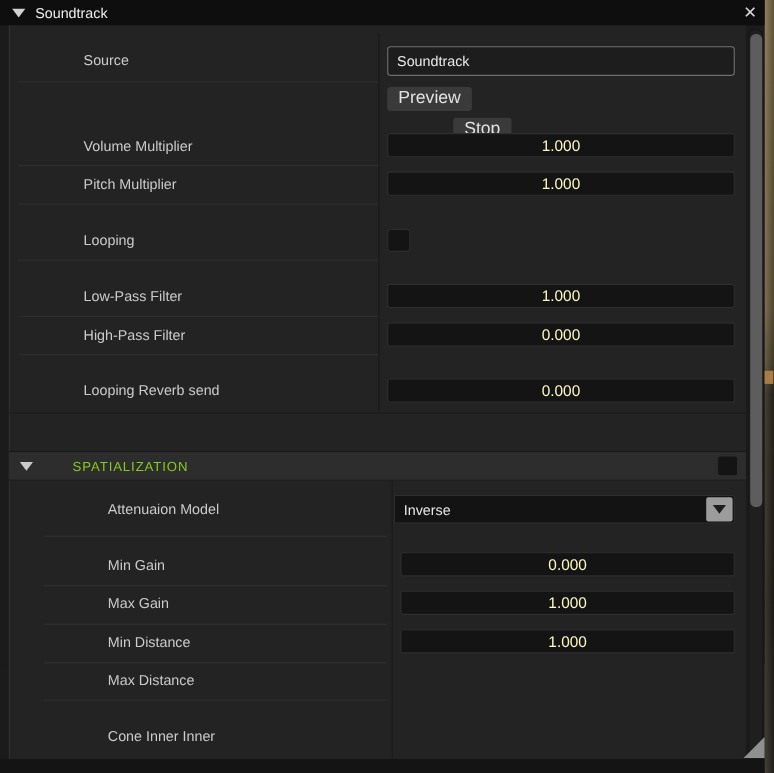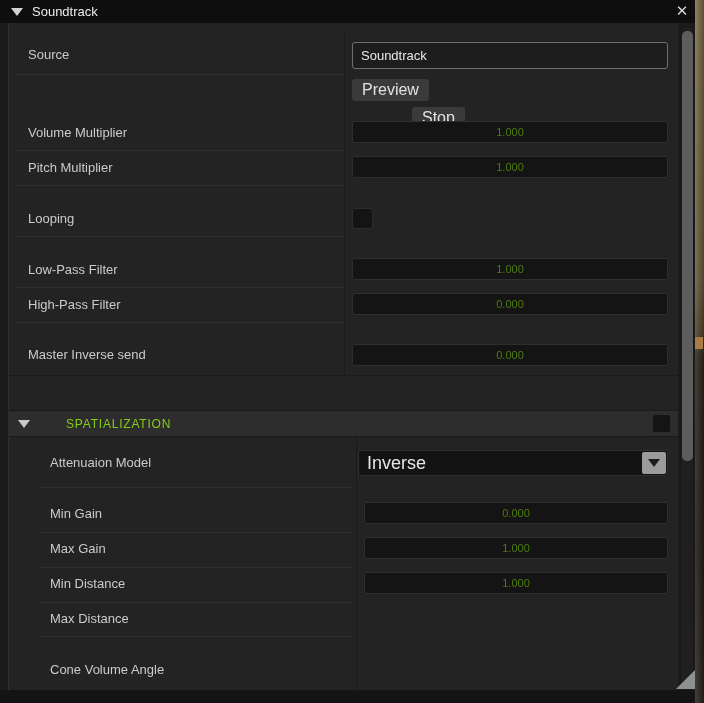--- a/index.html
+++ b/index.html
@@ -21,42 +21,42 @@
     border-left:6px solid transparent;border-right:6px solid transparent;border-top:8px solid #d2d2d2;}
   .title-text{margin-left:9px;font-size:13px;color:#ededed;}
   .close-btn{position:absolute;right:3px;top:1px;width:20px;height:20px;display:flex;
     align-items:center;justify-content:center;color:#d5d5d5;font-size:15px;cursor:default;}
 
   .content{position:absolute;left:8px;top:23px;width:670px;height:667px;background:#232323;
     border-left:1px solid #313131;}
   .bottom-frame{position:absolute;left:0;top:690px;width:695px;height:13px;background:#141414;}
 
   
-  .lbl{position:absolute;height:18px;line-height:18px;font-size:13px;color:#cbcbcb;white-space:nowrap;}
+  .lbl{position:absolute;height:18px;line-height:18px;font-size:13px;color:#cbcbcb;white-space:nowrap;margin-left:48px;}
   .sep{position:absolute;height:1px;background:#343434;opacity:0.75;}
   .vdiv{position:absolute;width:1px;background:#1a1a1a;}
   .hline{position:absolute;height:1px;background:#1b1b1b;}
 
   .numfield{position:absolute;height:22px;background:#141414;border:1px solid #2e2e2e;border-radius:2px;
-    color:#4d7c0f;font-size:11px;display:flex;align-items:center;justify-content:center;}
+    color:#fef9c3;font-size:14px;display:flex;align-items:center;justify-content:center;}
   .textinput{position:absolute;height:27px;background:#1d1d1d;border:1px solid #6f6f6f;border-radius:3px;
     color:#e8e8e8;font-size:13px;padding:0 8px;outline:none;}
   .btn{position:absolute;height:22px;background:#3a3a3a;border:none;border-radius:3px;
     color:#e2e2e2;font-size:16px;padding:0 10px;line-height:22px;}
   .checkbox{position:absolute;background:#141414;border:1px solid #2c2c2c;border-radius:3px;}
 
   .sec-header{position:absolute;left:8px;top:410px;width:670px;height:27px;background:#2d2d2d;
     border-top:1px solid #1a1a1a;border-bottom:1px solid #1c1c1c;display:flex;align-items:center;}
   .sec-tri{width:0;height:0;margin-left:10px;
     border-left:6px solid transparent;border-right:6px solid transparent;border-top:8px solid #c9c9c9;}
   .sec-title{margin-left:36px;font-size:12px;letter-spacing:0.8px;color:#84cc16;}
 
   .dropdown{position:absolute;left:358px;top:450px;width:310px;height:26px;background:#131313;
     border:1px solid #2e2e2e;border-radius:2px;display:flex;align-items:center;}
-  .dd-text{margin-left:8px;font-size:18px;color:#e6e6e6;}
+  .dd-text{margin-left:8px;font-size:13px;color:#e6e6e6;}
   .dd-btn{position:absolute;right:1px;top:1px;width:24px;height:22px;background:#9c9c9c;border-radius:2px;
     display:flex;align-items:center;justify-content:center;}
   .dd-arrow{width:0;height:0;border-left:6px solid transparent;border-right:6px solid transparent;
     border-top:8px solid #1d1d1d;}
 
   .scroll-track{position:absolute;left:680px;top:26px;width:14px;height:662px;background:#1f1f1f;
     border:1px solid #171717;border-radius:7px;}
   .scroll-thumb{position:absolute;left:682px;top:31px;width:11px;height:430px;background:#5d5d5d;border-radius:5px;}
 
   .resize-grip{position:absolute;left:676px;top:670px;width:0;height:0;
@@ -103,21 +103,21 @@
     <div class="sep" style="left:16px;top:236px;width:328px;"></div>
 
     <span class="lbl" style="left:28px;top:261px;">Low-Pass Filter</span>
     <div class="numfield" style="left:352px;top:258px;width:316px;">1.000</div>
     <div class="sep" style="left:16px;top:287px;width:328px;"></div>
 
     <span class="lbl" style="left:28px;top:296px;">High-Pass Filter</span>
     <div class="numfield" style="left:352px;top:293px;width:316px;">0.000</div>
     <div class="sep" style="left:16px;top:322px;width:328px;"></div>
 
-    <span class="lbl" style="left:28px;top:346px;">Master Inverse send</span>
+    <span class="lbl" style="left:28px;top:346px;">Looping Reverb send</span>
     <div class="numfield" style="left:352px;top:344px;width:316px;">0.000</div>
 
     <div class="sec-header">
       <div class="sec-tri"></div>
       <span class="sec-title">SPATIALIZATION</span>
     </div>
     <div class="checkbox" style="left:652px;top:414px;width:19px;height:19px;"></div>
 
     <div class="vdiv" style="left:356px;top:437px;height:253px;"></div>
 
@@ -138,21 +138,21 @@
     <div class="numfield" style="left:364px;top:537px;width:304px;">1.000</div>
     <div class="sep" style="left:40px;top:567px;width:312px;"></div>
 
     <span class="lbl" style="left:50px;top:575px;">Min Distance</span>
     <div class="numfield" style="left:364px;top:572px;width:304px;">1.000</div>
     <div class="sep" style="left:40px;top:602px;width:312px;"></div>
 
     <span class="lbl" style="left:50px;top:610px;">Max Distance</span>
     <div class="sep" style="left:40px;top:636px;width:312px;"></div>
 
-    <span class="lbl" style="left:50px;top:661px;">Cone Volume Angle</span>
+    <span class="lbl" style="left:50px;top:661px;">Cone Inner Inner</span>
 
     <div class="scroll-track"></div>
     <div class="scroll-thumb"></div>
 
     <div class="resize-grip"></div>
 
   </div>
 </div>
 
 </body></html>

